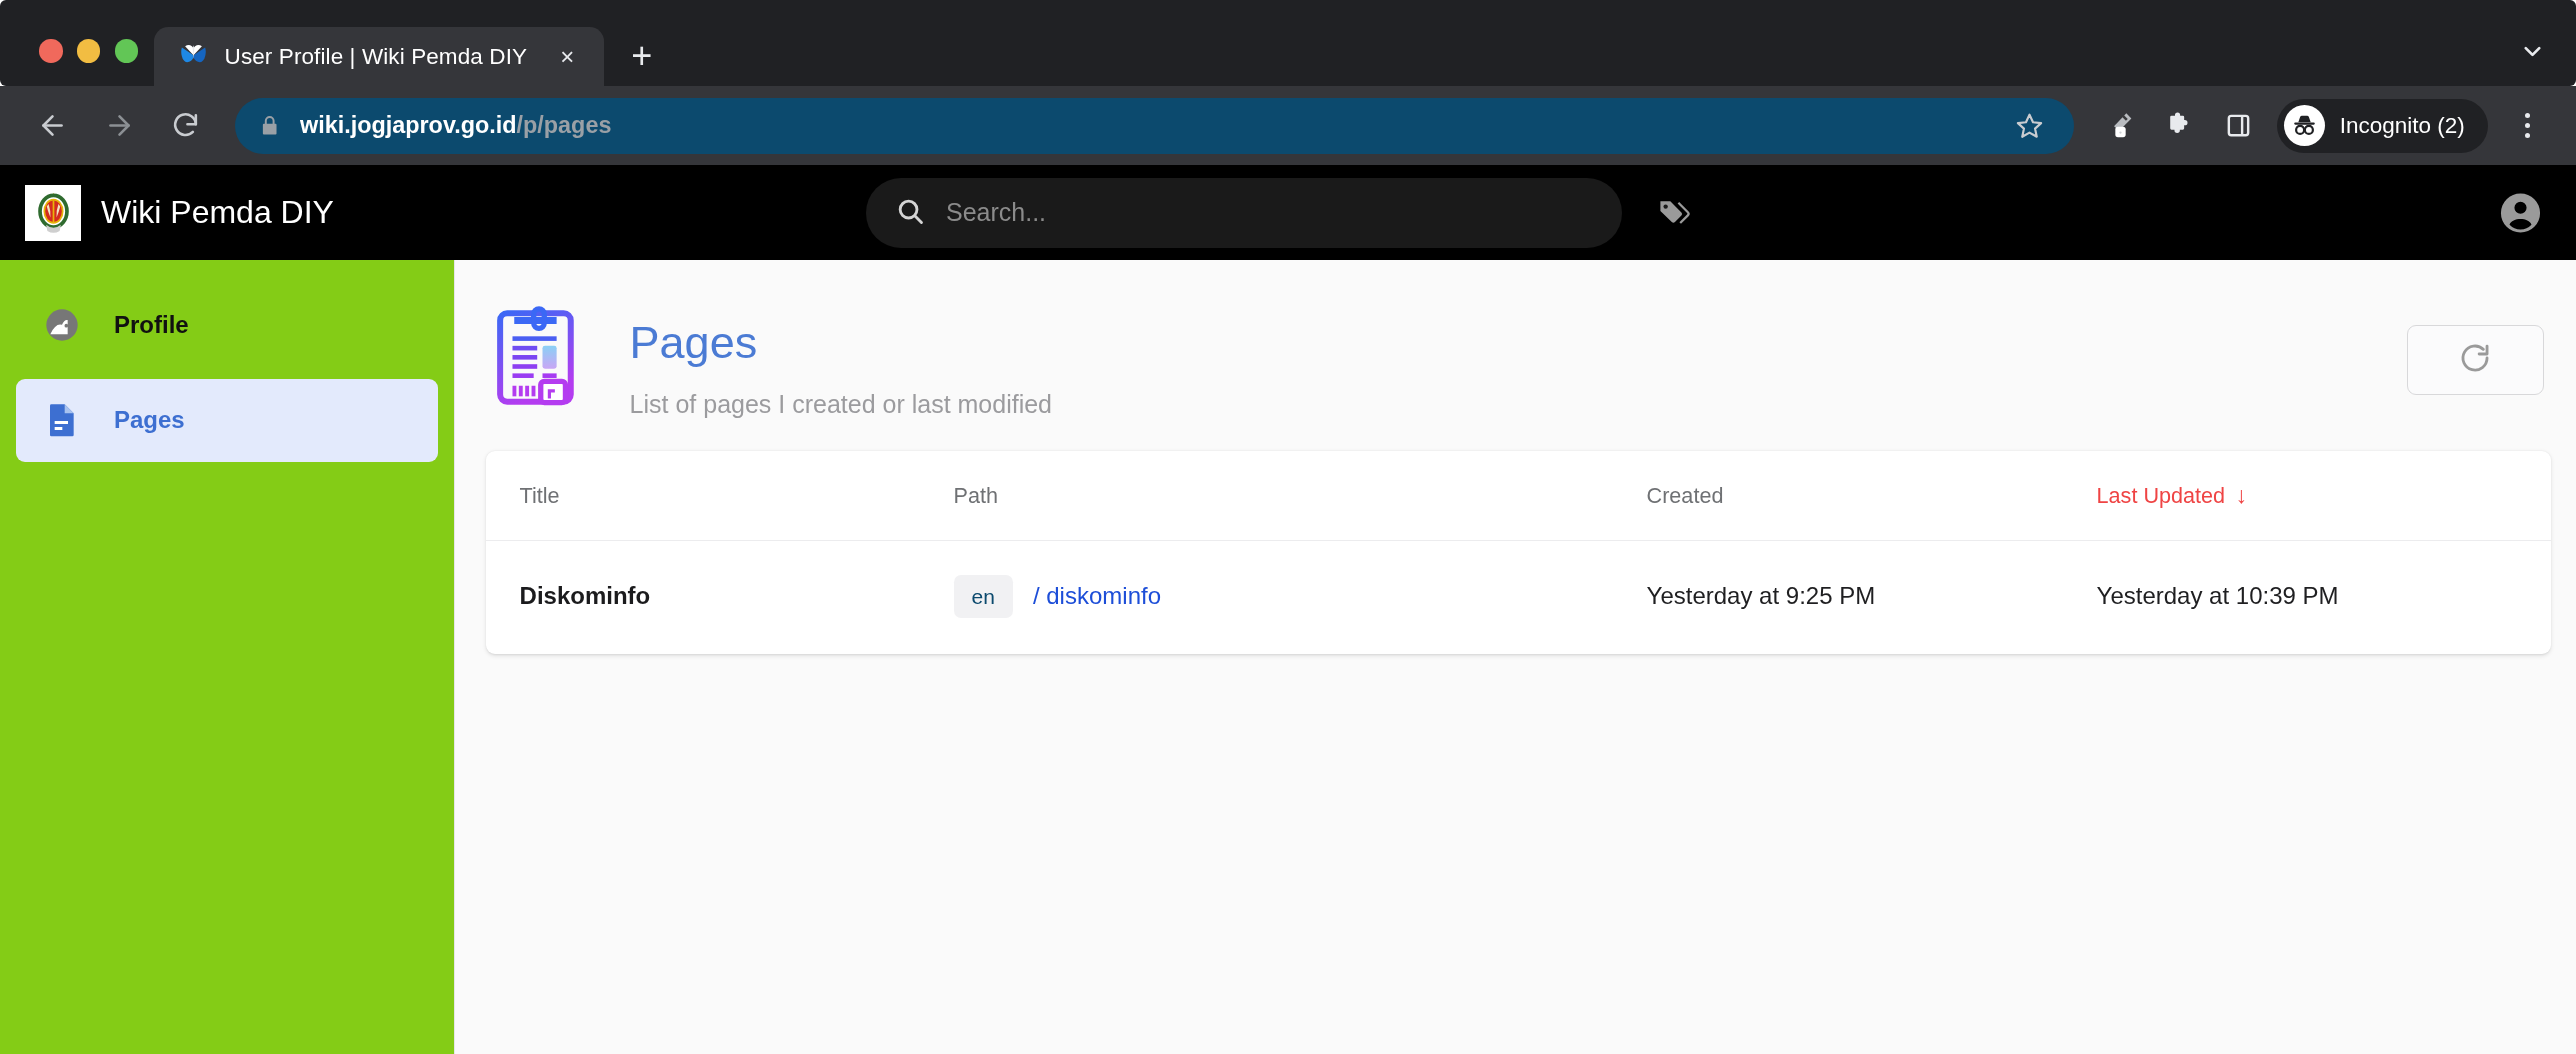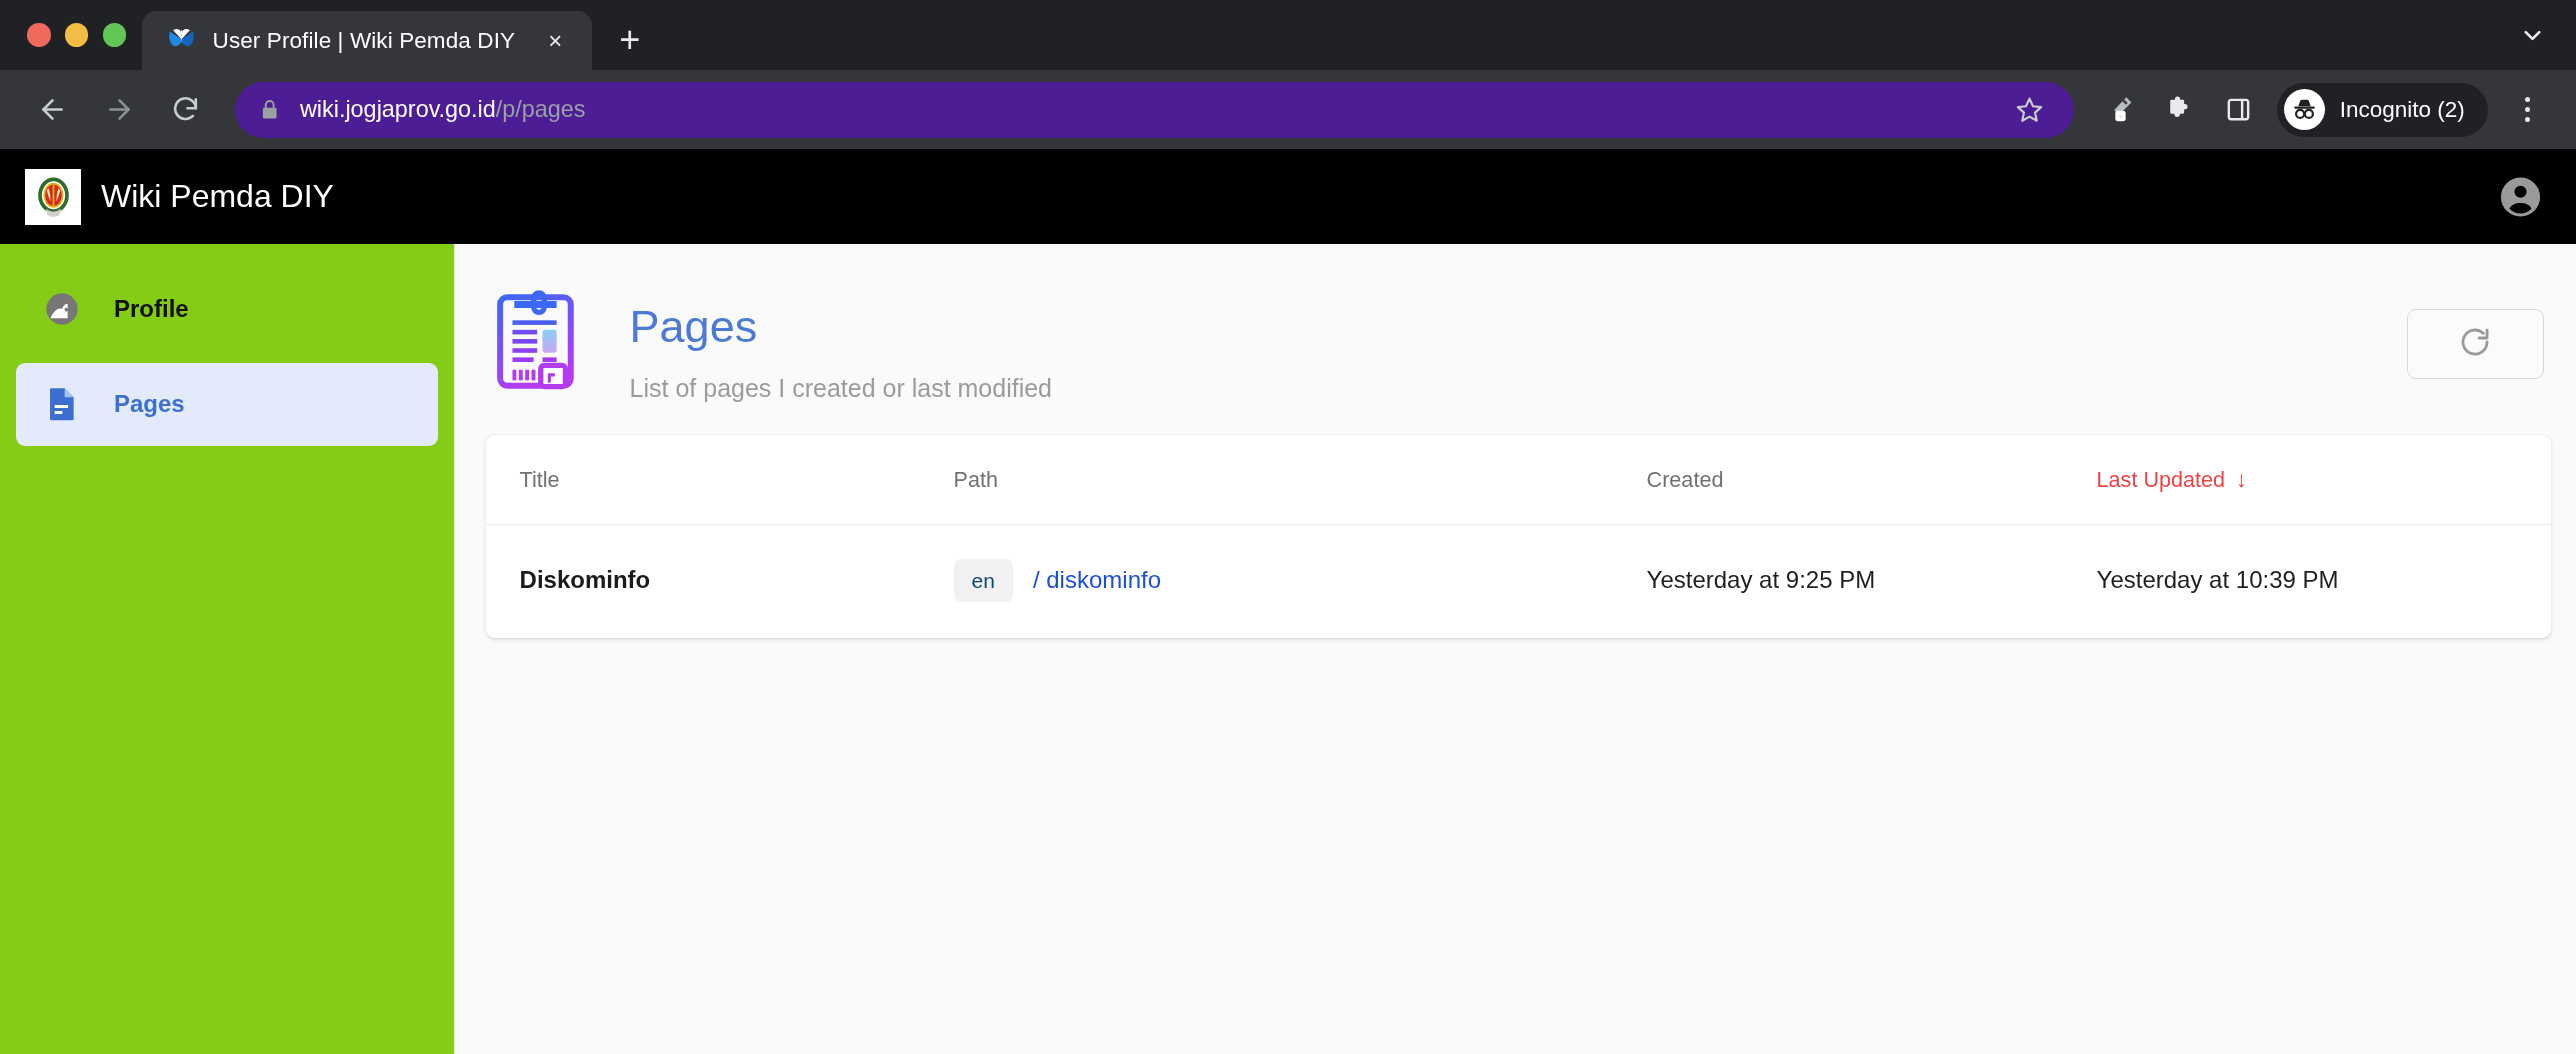--- a/index.html
+++ b/index.html
@@ -7,22 +7,22 @@
     width: 2576px; height: 1055px;
     font-family: "Liberation Sans", sans-serif;
     background: #ffffff;
     overflow: hidden;
   }
 
   
   .browser { width: 2576px; height: 1055px; display: flex; flex-direction: column; }
 
   .tabstrip {
-    height: 70px; background: #202124; display: flex; align-items: flex-end;
-    padding-left: 20px; position: relative; flex: none;
+    height: 86px; background: #202124; display: flex; align-items: flex-end;
+    padding-left: 32px; position: relative; flex: none; border-radius: 6px;
   }
   .traffic { display: flex; align-items: center; gap: 14.4px; height: 70px; padding: 0 16px 0 7.2px; }
   .dot { width: 23.4px; height: 23.4px; border-radius: 50%; }
   .dot.red { background: #f0695c; }
   .dot.yellow { background: #f2bd42; }
   .dot.green { background: #62c656; }
 
   .tab {
     height: 59px; min-width: 450px; background: #35363a;
     border-radius: 14.4px 14.4px 0 0; display: flex; align-items: center;
@@ -53,23 +53,24 @@
 
   .toolbar {
     height: 79px; background: #35363a; display: flex; align-items: center;
     padding: 0 23.4px; gap: 7.2px; flex: none;
   }
   .nav-btn {
     width: 59px; height: 59px; border-radius: 50%; display: flex;
     align-items: center; justify-content: center; color: #c9ccd0; flex: none;
   }
   .omnibox {
-    flex: 1; height: 56px; background: #4c1d95; border-radius: 29px;
+    flex: 1; height: 56px; background: #0c4a6e; border-radius: 29px;
     display: flex; align-items: center; padding: 0 20px; margin: 0 12.6px;
     min-width: 0;
+    font-weight: bold;
   }
   .lock { width: 31px; height: 31px; flex: none; display: flex; align-items: center; justify-content: center; }
   .url { font-size: 23.4px; margin-left: 14.4px; white-space: nowrap; overflow: hidden; }
   .url .host { color: #ffffff; }
   .url .path { color: #9aa0a6; }
   .star-btn {
     width: 49px; height: 49px; display:flex; align-items:center; justify-content:center;
     margin-left: auto; flex: none;
   }
   .tb-icon {
@@ -300,20 +301,38 @@
             <ellipse cx="20" cy="19" rx="7.5" ry="9.5" fill="none" stroke="#e8b30a" stroke-width="1.4"></ellipse>
             <path d="M16 13 q2 6 1.5 11 q-2-5-3-9z" fill="#f2e3c0"></path>
             <path d="M24 13 q-2 6-1.5 11 q2-5 3-9z" fill="#f2e3c0"></path>
             <rect x="19.3" y="10" width="1.4" height="18" fill="#e8b30a"></rect>
             <path d="M14 30 q6 5 12 0 l-1 5 q-5 3-10 0z" fill="#cfcfcf"></path>
           </svg>
         </span>
         <span class="brand-name">Wiki Pemda DIY</span>
       </div>
 
+      <div class="searchwrap">
+        <div class="searchbox">
+          <span>
+            <svg viewBox="0 0 24 24" width="31" height="31" fill="none" stroke="#d4d4d4" stroke-width="2.2" stroke-linecap="round">
+                <circle cx="10.5" cy="10.5" r="6.5"></circle>
+                <line x1="15.5" y1="15.5" x2="20.5" y2="20.5"></line>
+              </svg>
+          </span>
+          <span class="search-ph">Search...</span>
+        </div>
+        <span class="tags-icon">
+          <svg viewBox="0 0 24 24" width="36" height="36">
+              <path d="M3.6 4.2 h6.6 L17.6 11.6 a1.5 1.5 0 0 1 0 2.1 l-4.3 4.3 a1.5 1.5 0 0 1-2.1 0 L3.6 10.6 z" fill="#9a9a9a"></path>
+              <circle cx="7.1" cy="7.7" r="1.45" fill="#1a1a1a"></circle>
+              <path d="M15.6 5.2 l6.3 6.3 a1.5 1.5 0 0 1 0 2.1 l-5.1 5.1" fill="none" stroke="#9a9a9a" stroke-width="1.5"></path>
+            </svg>
+        </span>
+      </div>
 
       <span class="account-icon">
         <svg viewBox="0 0 24 24" width="47" height="47" fill="#9a9a9a">
             <path d="M12 2a10 10 0 1 0 0 20 10 10 0 0 0 0-20zm0 4.2a3.1 3.1 0 1 1 0 6.2 3.1 3.1 0 0 1 0-6.2zm0 14.2a7.7 7.7 0 0 1-5.6-2.4c.6-1.9 3.2-2.9 5.6-2.9s5 1 5.6 2.9A7.7 7.7 0 0 1 12 20.4z"></path>
           </svg>
       </span>
     </div>
 
     <div class="body">
 

